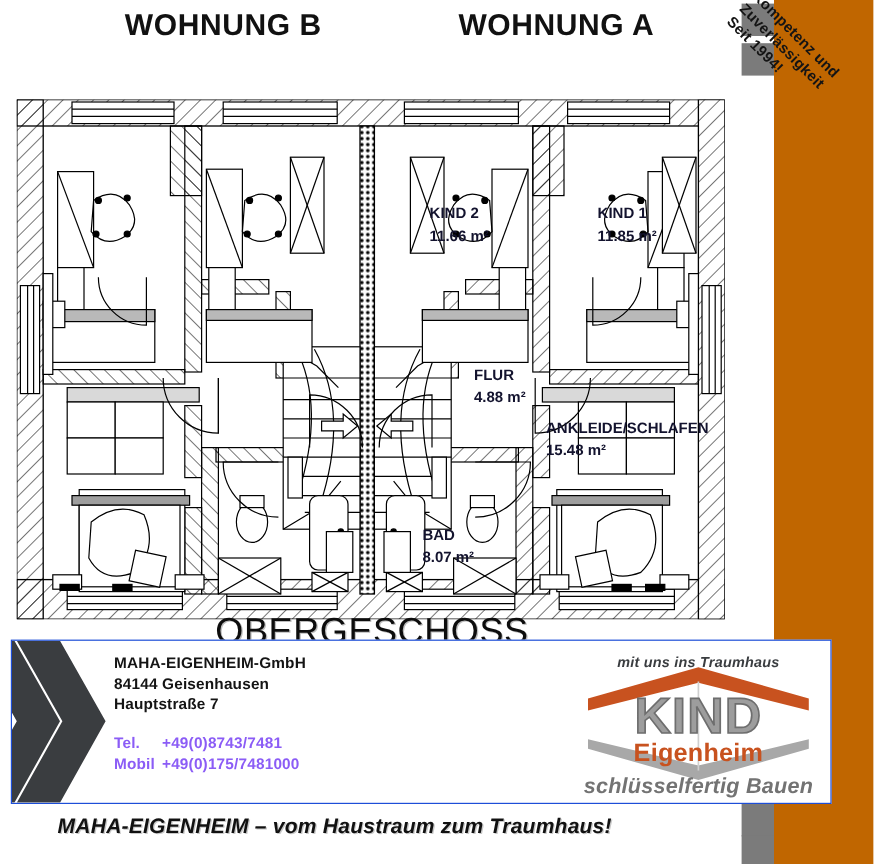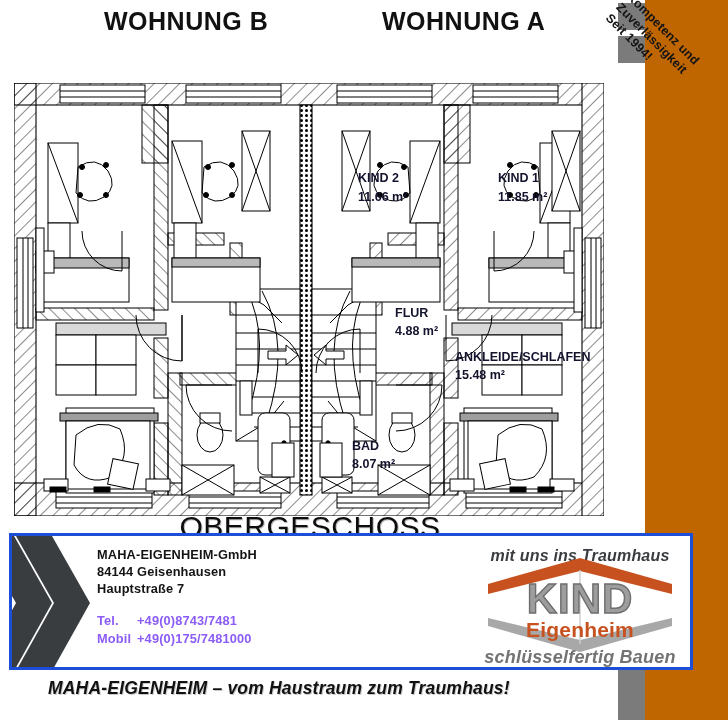--- a/index.html
+++ b/index.html
@@ -47,21 +47,21 @@
   #floor-title{
     position:absolute;left:0;top:478px;width:620px;text-align:center;
     font-size:30px;font-weight:normal;color:#0d0d0d;letter-spacing:.5px;
     text-shadow:1px 1px 0 #bdbdbd;
     margin-top:32px;
   }
 
   
   #card{
     position:absolute;left:9px;top:533px;width:684px;height:137px;
-    background:#fff;border:3px solid #1d4ed8;box-sizing:border-box;
+    background:#fff;border:1px solid #1d4ed8;box-sizing:border-box;
     overflow:hidden;
   }
   #chevrons{position:absolute;left:0;top:0;width:92px;height:135px;}
   #addr{
     position:absolute;left:85px;top:10px;
     font-size:12.8px;font-weight:bold;color:#141414;line-height:17px;
     letter-spacing:.15px;
   }
   #contact-lines{
     position:absolute;left:85px;top:76px;
@@ -69,21 +69,21 @@
     letter-spacing:.15px;
   }
   #contact-lines .lbl{display:inline-block;width:40px;}
   #contact-lines .lbl.wide{width:40px;}
   .web-line{font-size:12.4px;}
 
   
   #logo{position:absolute;right:12px;top:4px;width:196px;height:128px;}
   .tag-top{
     position:absolute;top:7px;left:0;width:196px;text-align:center;
-    font-style:italic;font-weight:bold;font-size:16px;color:#3a3d40;
+    font-style:italic;font-weight:bold;font-size:12px;color:#3a3d40;
     letter-spacing:.2px;
   }
   .tag-bot{
     position:absolute;bottom:0px;left:0;width:196px;text-align:center;
     font-style:italic;font-weight:bold;font-size:18px;color:#737373;
     letter-spacing:.2px;
   }
   #maha-word{
     position:absolute;top:38px;left:0;width:196px;text-align:center;
     font-size:42px;font-weight:bold;letter-spacing:1px;

